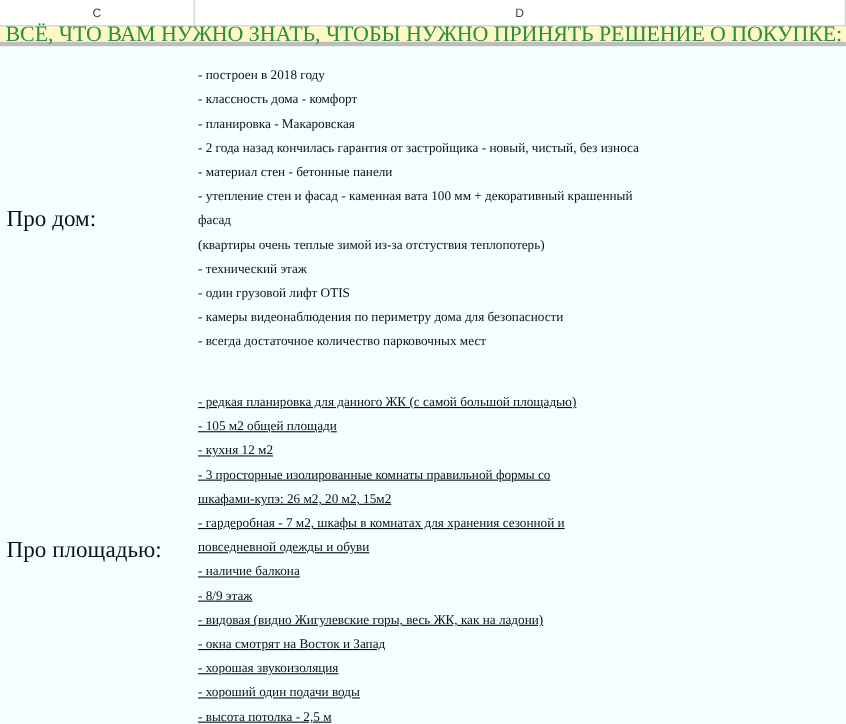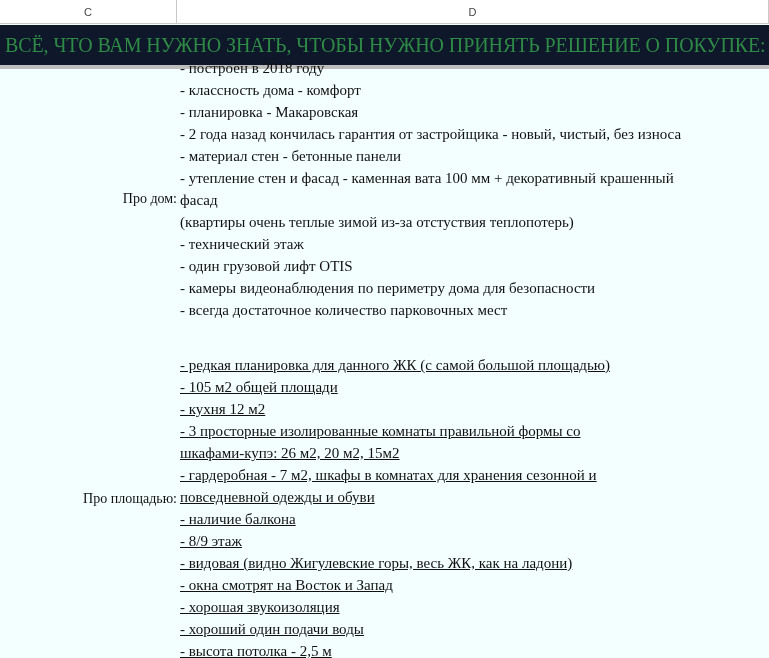--- a/index.html
+++ b/index.html
@@ -4,27 +4,27 @@
 <style>
   * { box-sizing: border-box; margin: 0; padding: 0; }
   html, body { width: 769px; height: 658px; overflow: hidden; background: #f3fffe; }
   body { font-family: "Liberation Serif", "DejaVu Serif", serif; color: #111; position: relative; }
 
   .col-headers { position: absolute; top: 0; left: 0; width: 769px; height: 24px; background: #fff; border-bottom: 1px solid #c8c8c8; display: flex; }
   .col-header { height: 24px; display: flex; align-items: center; justify-content: center; font-family: "Liberation Sans", "DejaVu Sans", sans-serif; font-size: 11px; color: #444; border-right: 1px solid #c8c8c8; }
   .col-c { width: 177px; }
   .col-d { flex: 1; border-right: 1px solid #c8c8c8; }
 
-  .banner { position: absolute; top: 25px; left: 0; width: 769px; height: 44px; background: #0f172a; border-bottom: 4px solid #bdbdbd; display: flex; align-items: center; padding-left: 5px; font-size: 20px; color: #2e8b45; white-space: nowrap; letter-spacing: -0.1px; }
+  .banner { position: absolute; top: 25px; left: 0; width: 769px; height: 17px; background: #fef9c3; border-bottom: 4px solid #bdbdbd; display: flex; align-items: center; padding-left: 5px; font-size: 20px; color: #2e8b45; white-space: nowrap; letter-spacing: -0.1px; }
   .banner b { font-weight: normal; }
 
   .grid { position: absolute; top: 57px; left: 0; width: 769px; }
   .row { display: flex; }
-  .cell-label { width: 177px; display: flex; align-items: center; padding-left: 6px; font-size: 14px; justify-content: flex-end; }
-  .cell-content { flex: 1; padding-left: 3px; font-size: 15px; line-height: 22px; }
+  .cell-label { width: 177px; display: flex; align-items: center; padding-left: 6px; font-size: 21px; }
+  .cell-content { flex: 1; padding-left: 3px; font-size: 12px; line-height: 22px; }
   .line { white-space: nowrap; }
   .row-house { height: 283px; padding-top: -2px; }
   .row-house .cell-content { padding-top: 0px; }
   .row-apt { height: 318px; }
   .row-apt .cell-content { padding-top: 14px; text-decoration: underline; }
   .row-house .cell-label { padding-top: 0; }
 </style>
 </head>
 <body>
 

